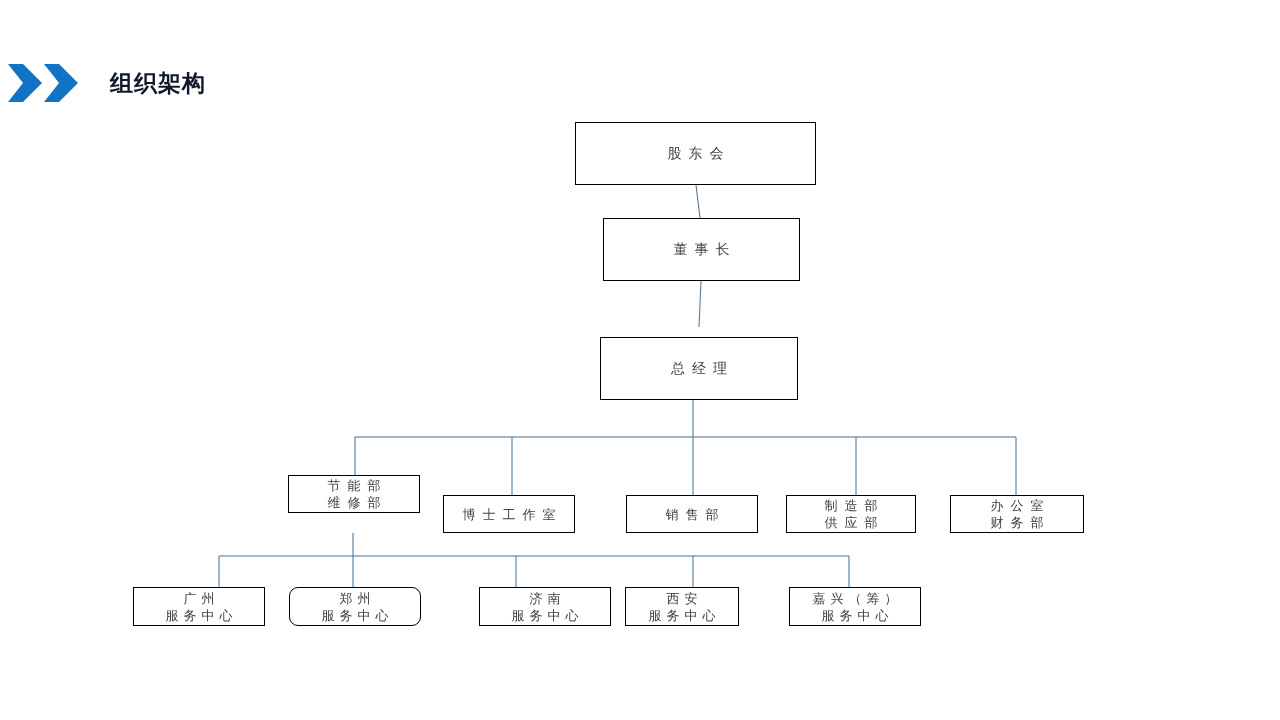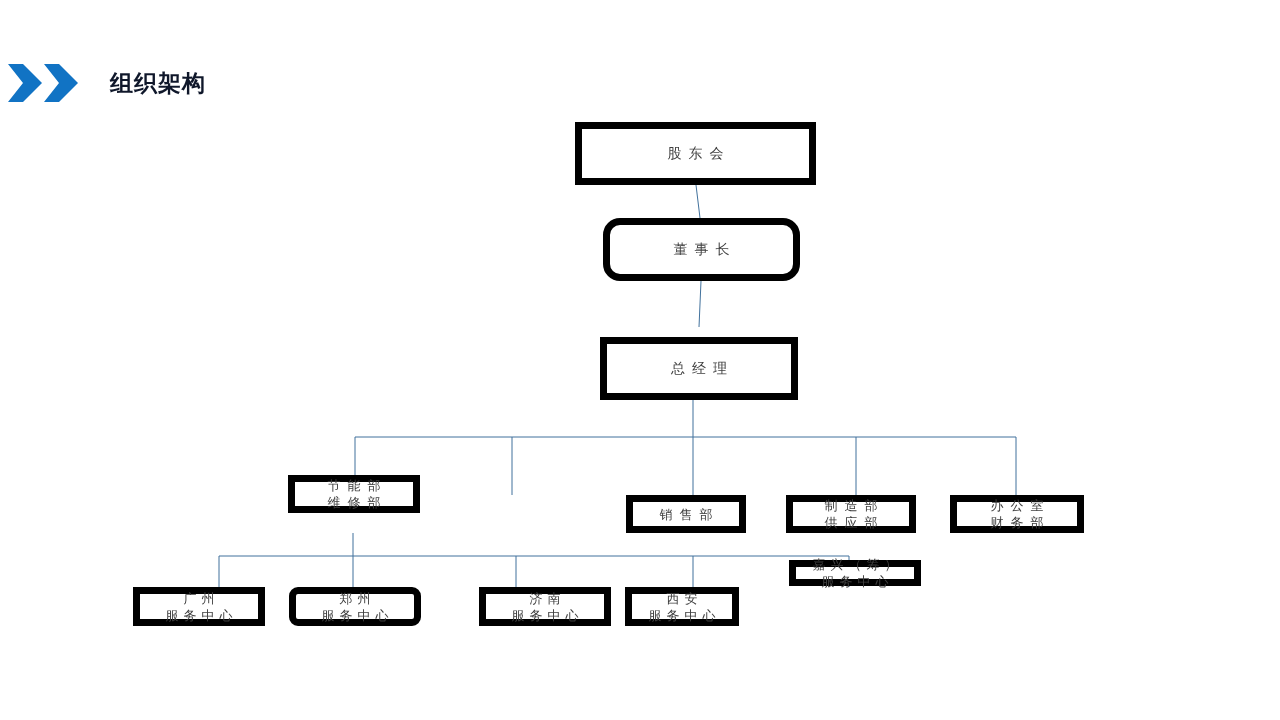--- a/index.html
+++ b/index.html
@@ -24,21 +24,21 @@
   .connectors {
     position: absolute; left: 0; top: 0; width: 1280px; height: 720px;
     pointer-events: none;
   }
   .connectors line { stroke-width: 1; }
 
   
   .node {
     position: absolute;
     box-sizing: border-box;
-    border: 7px solid #000000;
+    border: 1px solid #000000;
     background: #ffffff;
     display: flex; flex-direction: column;
     align-items: center; justify-content: center;
     color: #3f3f3f;
     text-align: center;
   }
   .node .ln { display: block; white-space: nowrap; }
 
   
   .lvl-top { font-size: 14px; }
@@ -47,34 +47,34 @@
   
   .lvl-dept { font-size: 13px; }
   .lvl-dept .ln { letter-spacing: 7px; text-indent: 7px; line-height: 17px; }
 
   
   .lvl-svc { font-size: 13px; }
   .lvl-svc .ln { letter-spacing: 5px; text-indent: 5px; line-height: 17px; }
 
   
   .pos-shareholders        { left: 575px; top: 122px; width: 241px; height: 63px; }
-  .pos-chairman            { left: 603px; top: 218px; width: 197px; height: 63px; border-radius: 17px; }
+  .pos-chairman            { left: 603px; top: 218px; width: 197px; height: 63px; }
   .pos-general-manager     { left: 600px; top: 327px; width: 198px; height: 63px; margin-top: 10px; }
 
   .pos-energy-maintenance  { left: 288px; top: 475px; width: 132px; height: 38px; }
   .pos-doctor-studio       { left: 443px; top: 495px; width: 132px; height: 38px; }
-  .pos-sales-dept          { left: 626px; top: 495px; width: 120px; height: 38px; }
+  .pos-sales-dept          { left: 626px; top: 495px; width: 132px; height: 38px; }
   .pos-manufacturing-supply{ left: 786px; top: 495px; width: 130px; height: 38px; }
   .pos-office-finance      { left: 950px; top: 495px; width: 134px; height: 38px; }
 
   .pos-guangzhou-center    { left: 133px; top: 587px; width: 132px; height: 39px; }
   .pos-zhengzhou-center    { left: 289px; top: 587px; width: 132px; height: 39px; border-radius: 9px; }
   .pos-jinan-center        { left: 451px; top: 587px; width: 132px; height: 39px; margin-left: 28px; }
   .pos-xian-center         { left: 625px; top: 587px; width: 114px; height: 39px; }
-  .pos-jiaxing-center      { left: 789px; top: 560px; width: 132px; height: 26px; }
+  .pos-jiaxing-center      { left: 789px; top: 587px; width: 132px; height: 39px; }
 </style>
 </head>
 <body>
 
 <div class="slide">
 
   <svg class="chevrons" viewBox="0 0 72 38">
     <g fill="#1173c4">
       <polygon points="0,0 15,0 34,19 15,38 0,38 15,19"></polygon>
       <polygon points="36,0 51,0 70,19 51,38 36,38 51,19"></polygon>
@@ -110,20 +110,23 @@
     <span class="ln">董事长</span>
   </div>
   <div class="node lvl-top pos-general-manager">
     <span class="ln">总经理</span>
   </div>
 
   <div class="node lvl-dept pos-energy-maintenance">
     <span class="ln">节能部</span>
     <span class="ln">维修部</span>
   </div>
+  <div class="node lvl-dept pos-doctor-studio">
+    <span class="ln">博士工作室</span>
+  </div>
   <div class="node lvl-dept pos-sales-dept">
     <span class="ln">销售部</span>
   </div>
   <div class="node lvl-dept pos-manufacturing-supply">
     <span class="ln">制造部</span>
     <span class="ln">供应部</span>
   </div>
   <div class="node lvl-dept pos-office-finance">
     <span class="ln">办公室</span>
     <span class="ln">财务部</span>

